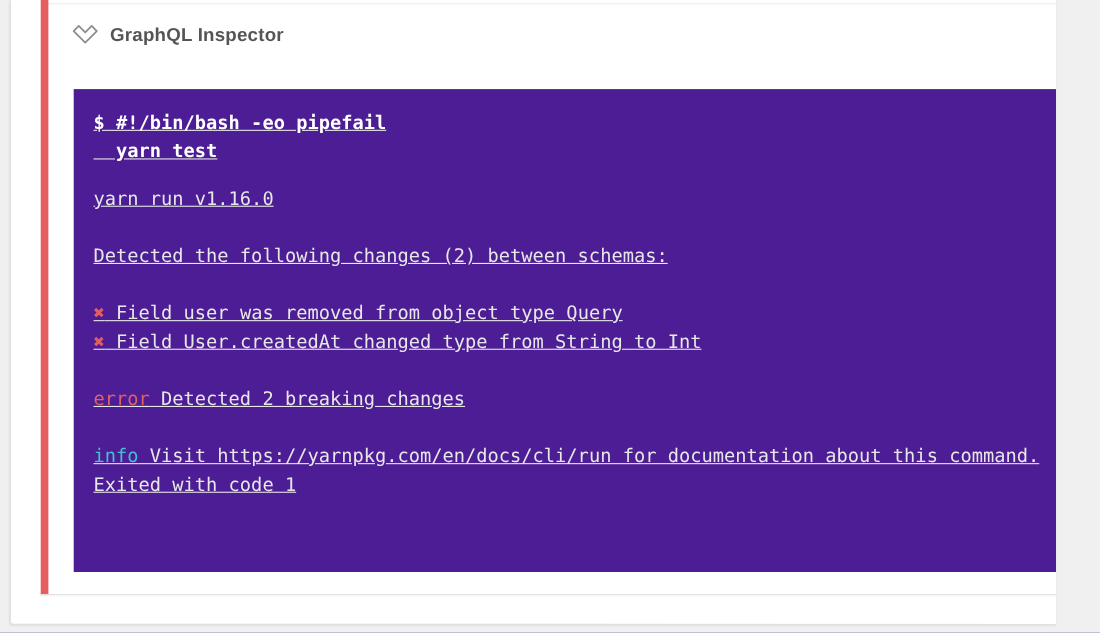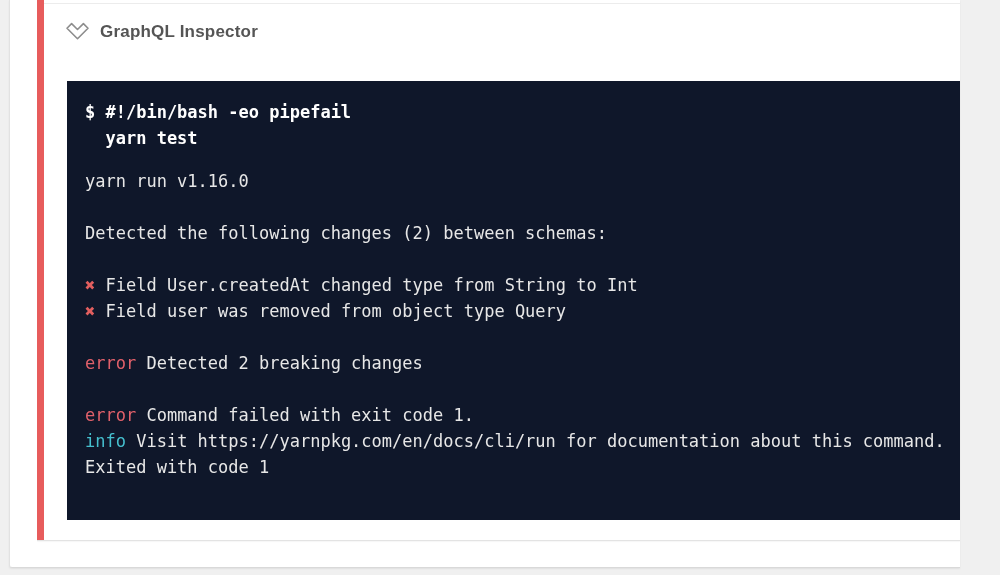--- a/index.html
+++ b/index.html
@@ -87,34 +87,33 @@
 
     <div class="status-stripe" style="background: rgb(231, 92, 92);"></div>
 
     <div class="step-header">
       <svg class="chevron-icon" viewBox="0 0 27 23" fill="none" xmlns="http://www.w3.org/2000/svg">
         <path d="M3 7.2 L7.6 2.6 L13.5 8.5 L19.4 2.6 L24 7.2 L13.5 17.7 Z" stroke="#8d8d8d" stroke-width="1.6" stroke-linejoin="round" fill="none"></path>
       </svg>
       <span class="step-title" style="color: rgb(85, 85, 85);">GraphQL Inspector</span>
     </div>
 
-    <div class="terminal" style="background: #0f172a; color: rgb(231, 231, 231);">
+    <div class="terminal" style="background: #4c1d95; color: rgb(231, 231, 231); text-decoration: underline;">
       <pre class="cmd" style="color: rgb(255, 255, 255);">$ #!/bin/bash -eo pipefail
   yarn test</pre>
       <div class="out">
           <div class="line"><span class="seg-plain" style="color: rgb(231, 231, 231);">yarn run v1.16.0</span></div>
           <div class="line"></div>
           <div class="line"><span class="seg-plain" style="color: rgb(231, 231, 231);">Detected the following changes (2) between schemas:</span></div>
           <div class="line"></div>
+          <div class="line"><span class="seg-cross" style="color: rgb(226, 95, 95);">✖</span><span class="seg-plain" style="color: rgb(231, 231, 231);"> Field user was removed from object type Query</span></div>
           <div class="line"><span class="seg-cross" style="color: rgb(226, 95, 95);">✖</span><span class="seg-plain" style="color: rgb(231, 231, 231);"> Field User.createdAt changed type from String to Int</span></div>
-          <div class="line"><span class="seg-cross" style="color: rgb(226, 95, 95);">✖</span><span class="seg-plain" style="color: rgb(231, 231, 231);"> Field user was removed from object type Query</span></div>
           <div class="line"></div>
           <div class="line"><span class="seg-error" style="color: rgb(224, 96, 106);">error</span><span class="seg-plain" style="color: rgb(231, 231, 231);"> Detected 2 breaking changes</span></div>
           <div class="line"></div>
-          <div class="line"><span class="seg-error" style="color: rgb(224, 96, 106);">error</span><span class="seg-plain" style="color: rgb(231, 231, 231);"> Command failed with exit code 1.</span></div>
           <div class="line"><span class="seg-info" style="color: rgb(69, 191, 206);">info</span><span class="seg-plain" style="color: rgb(231, 231, 231); text-align: center;"> Visit https://yarnpkg.com/en/docs/cli/run for documentation about this command.</span></div>
           <div class="line"><span class="seg-plain" style="color: rgb(231, 231, 231);">Exited with code 1</span></div>
         </div>
     </div>
 
     <div class="step-divider"></div>
 
   </div>
 
 </div>

